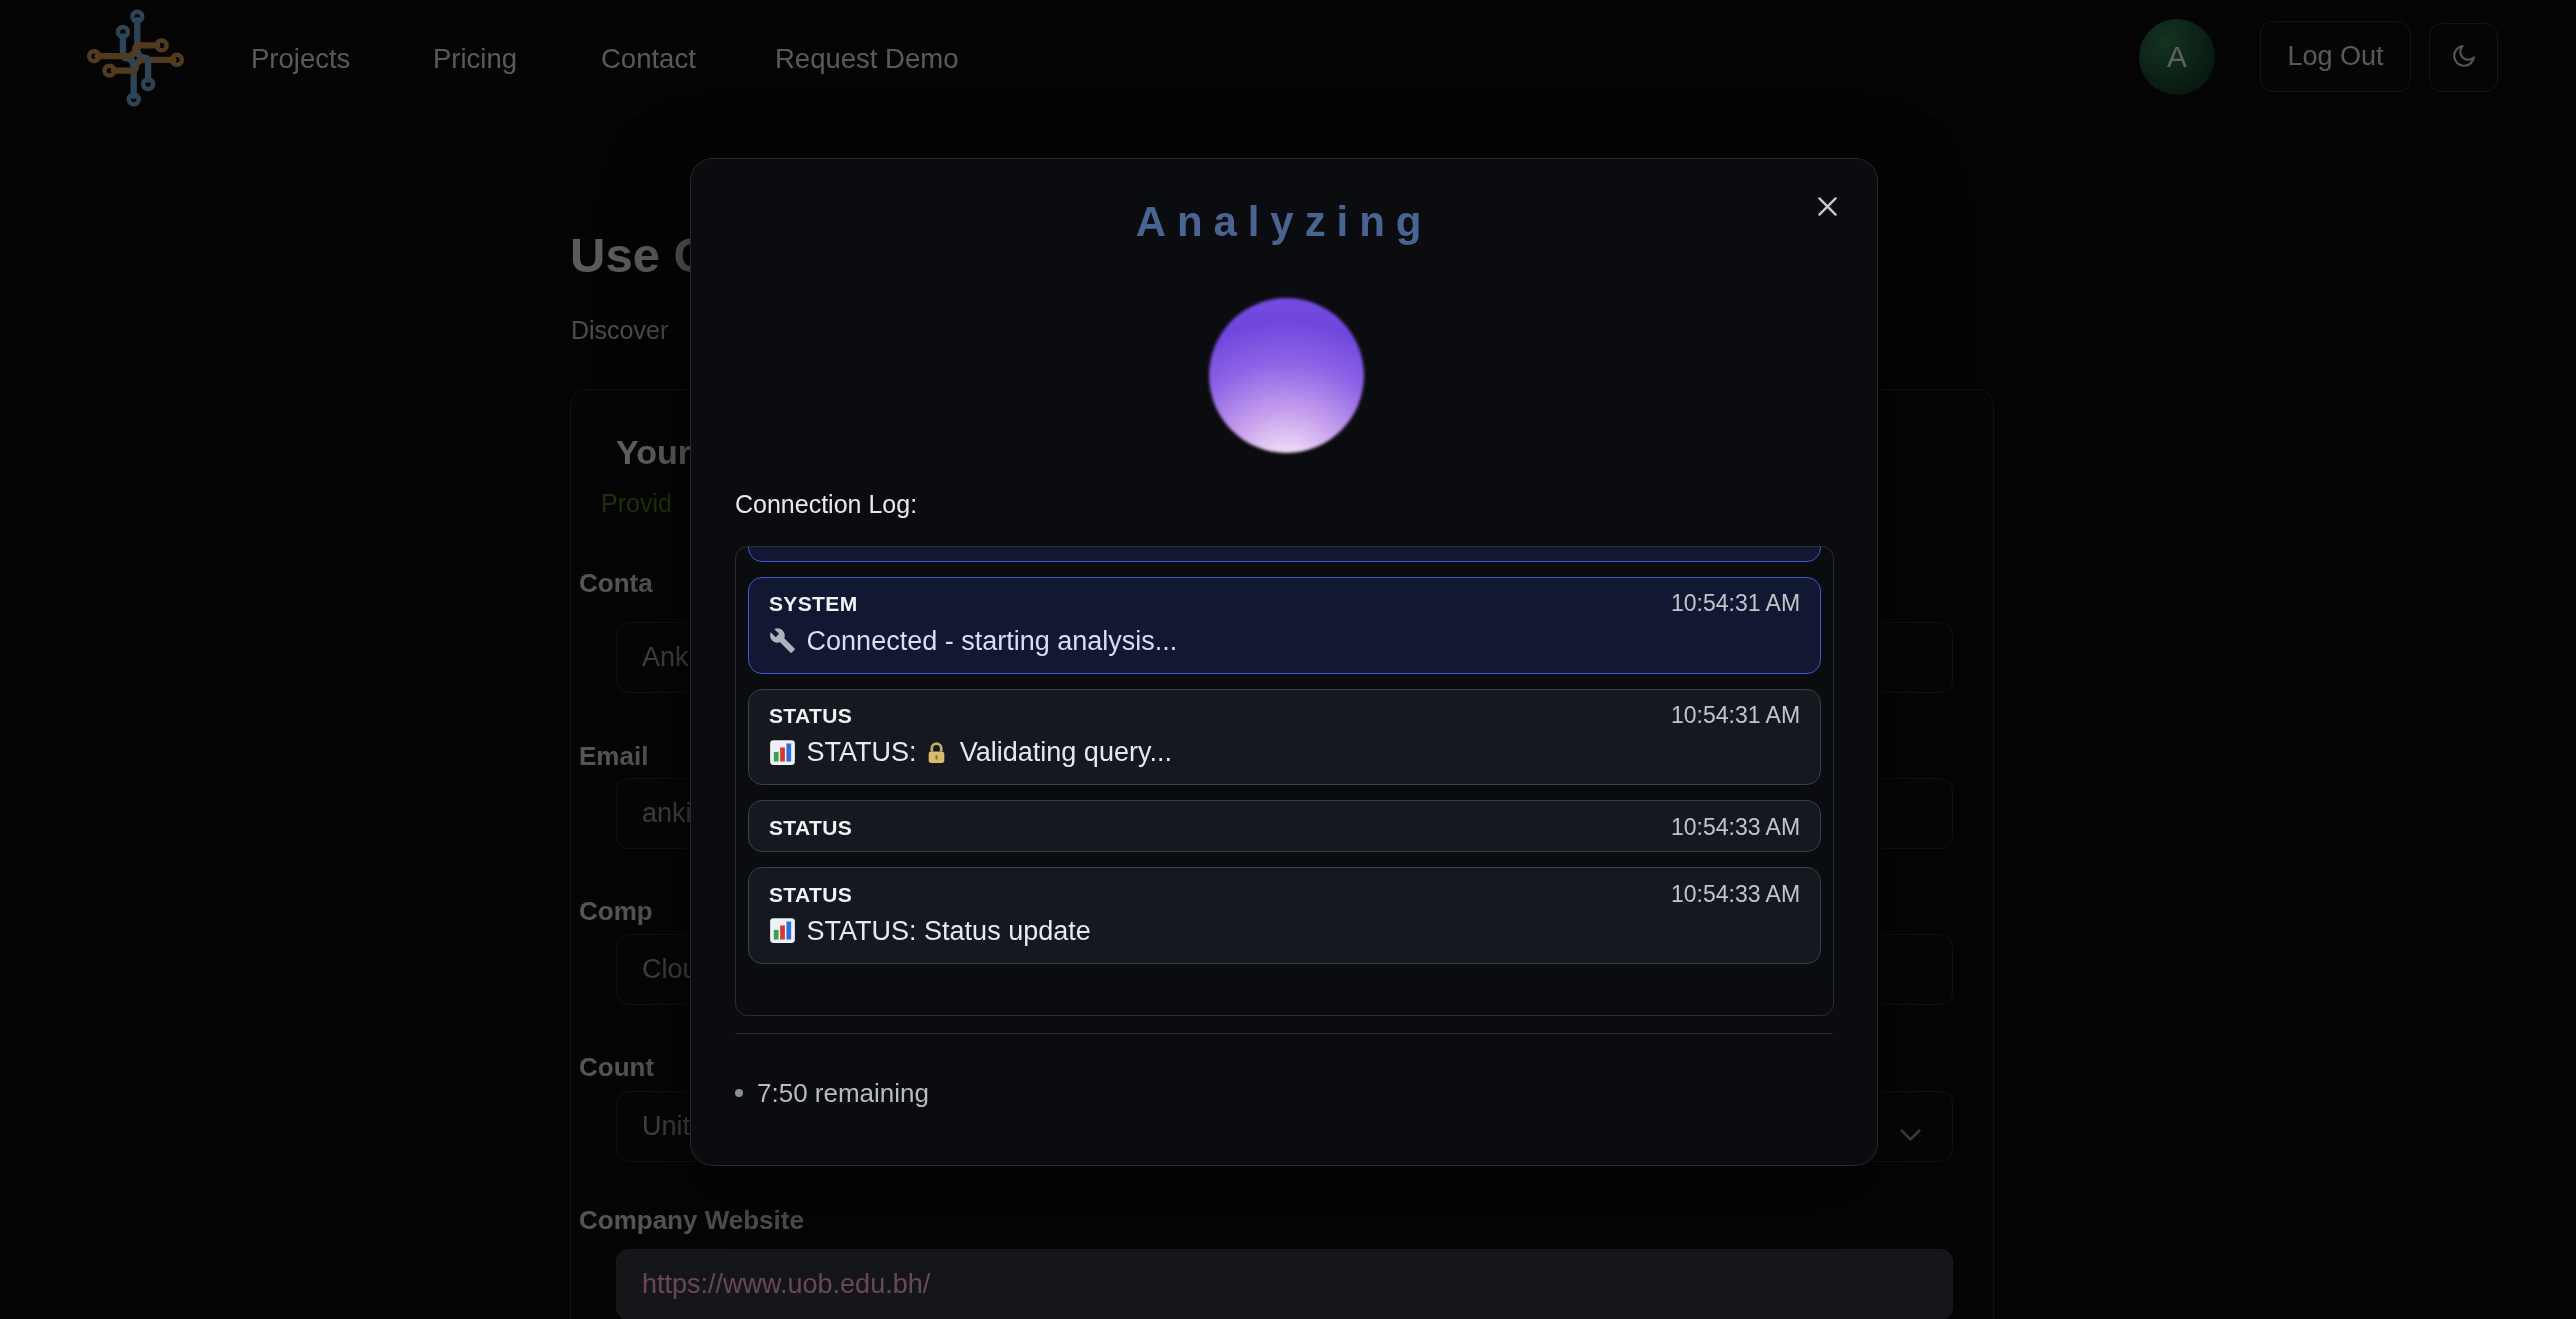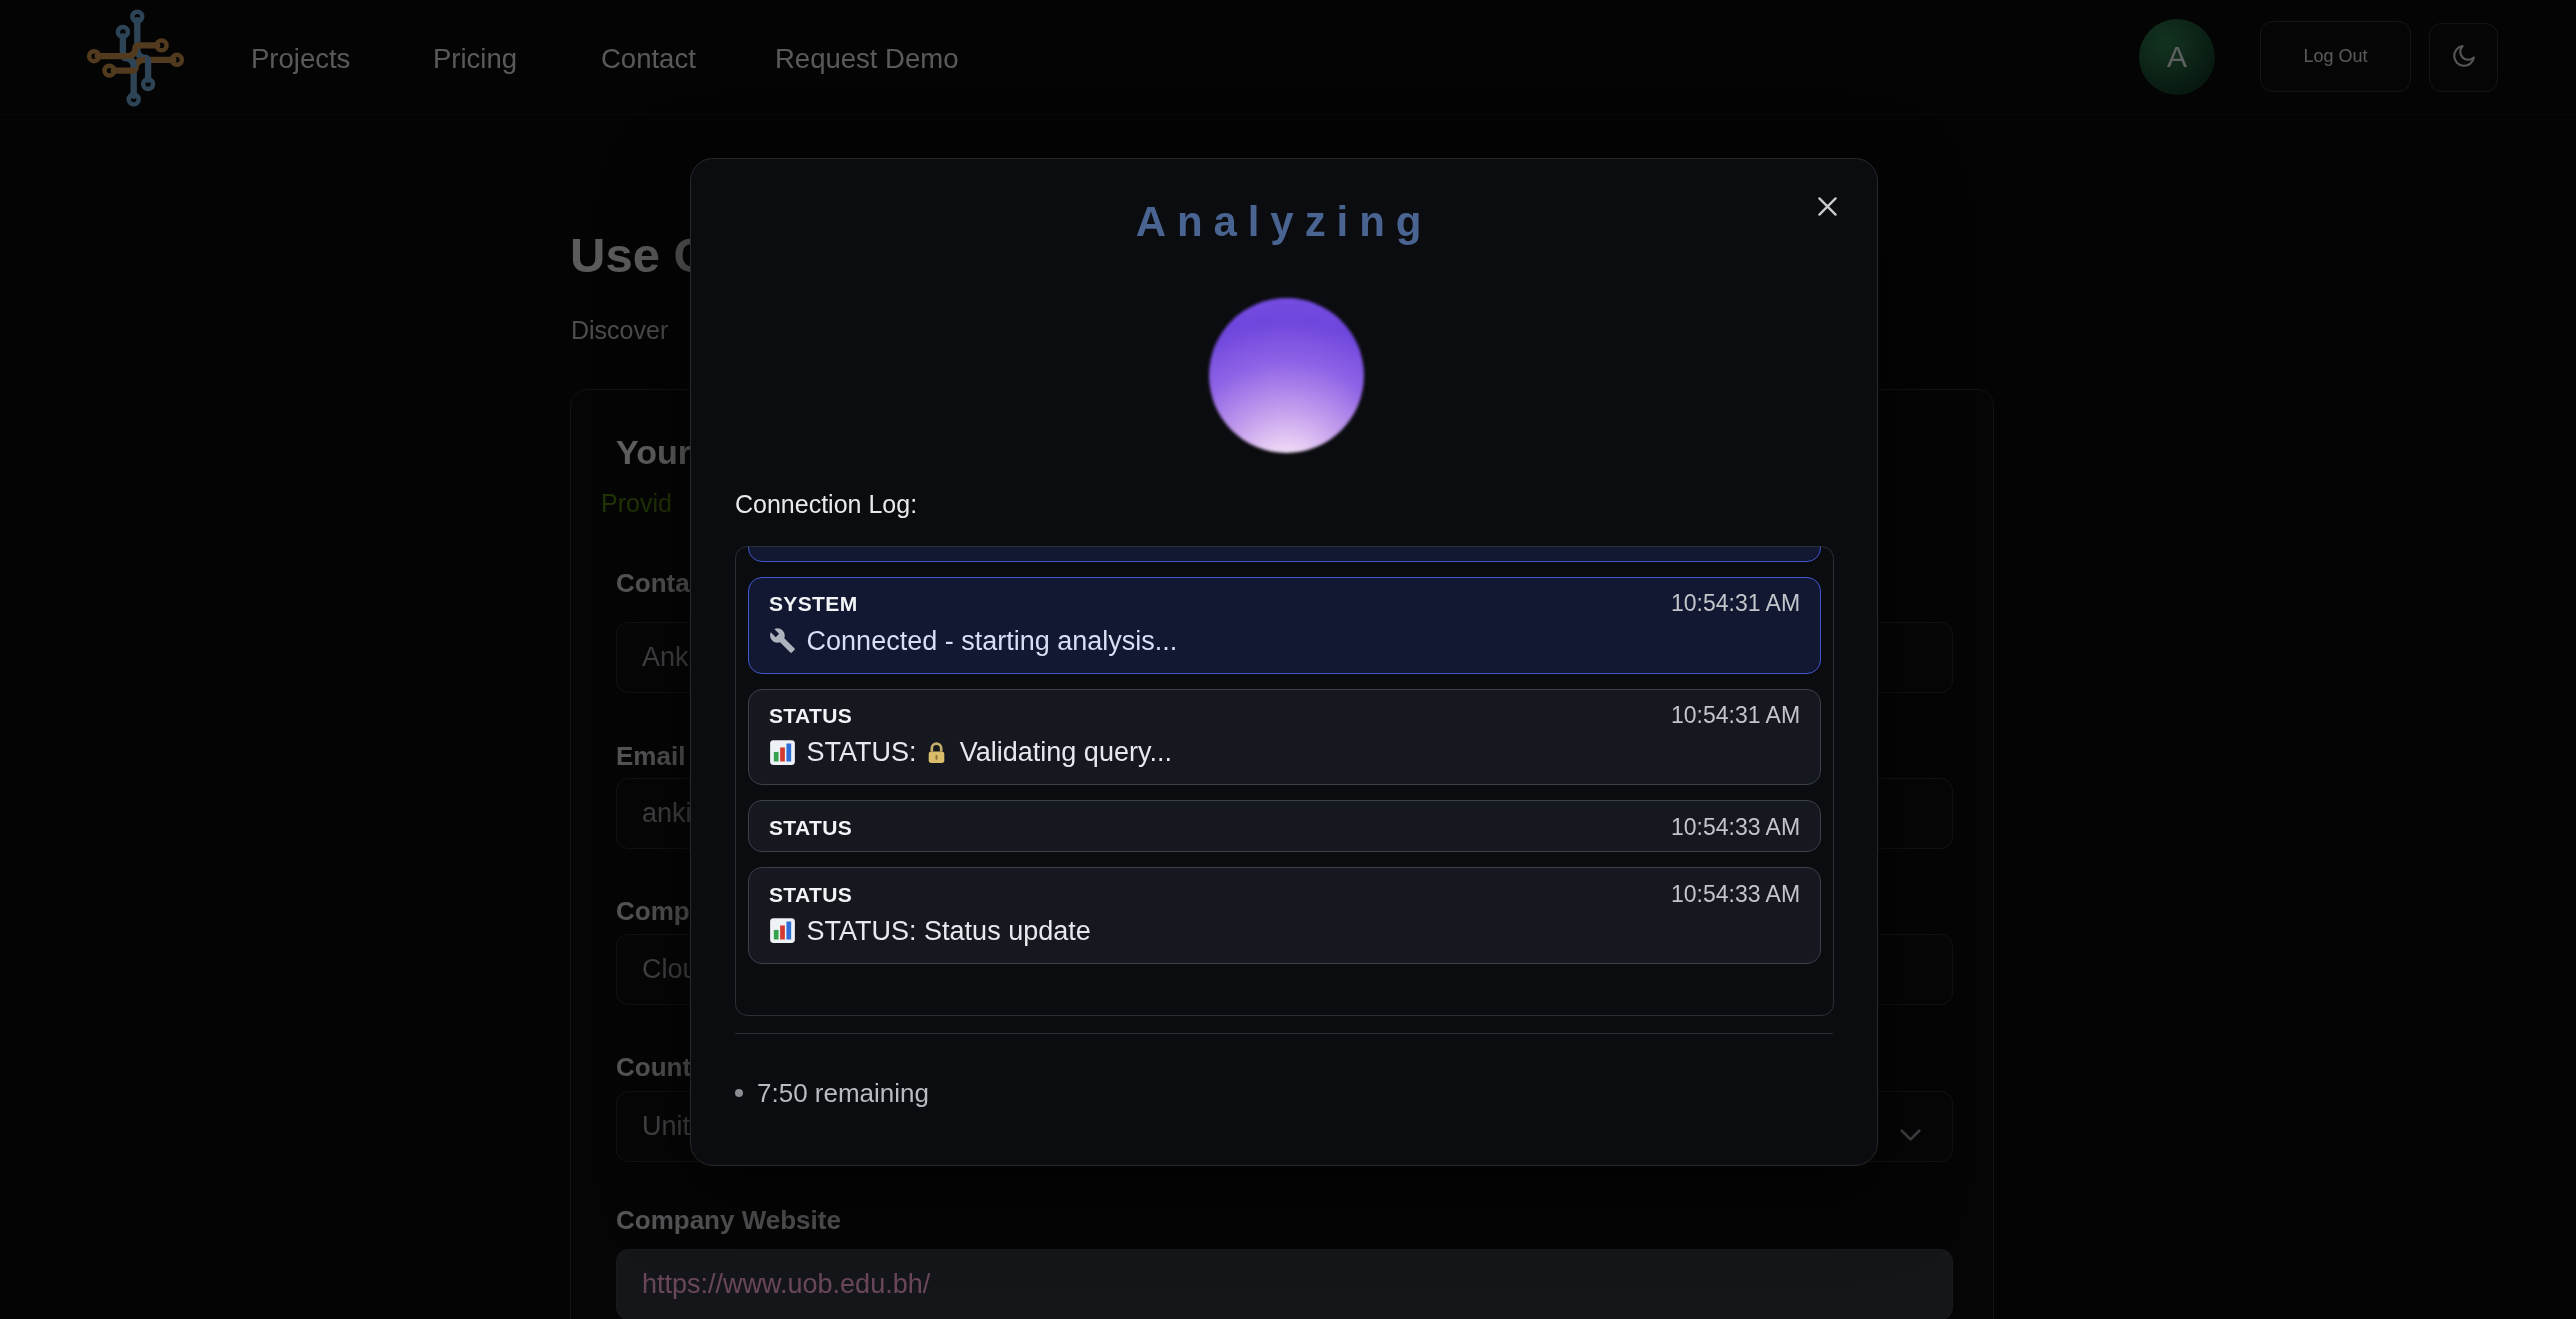--- a/index.html
+++ b/index.html
@@ -9,34 +9,34 @@
 
   
   #nav { position:absolute; left:0; top:0; width:2576px; height:115px; background:#0a0a0b;
          border-bottom:0.9px solid #161618; z-index:1; }
   .nav-link { position:absolute; top:43px; font-size:27.5px; font-weight:500; color:#d2d4d8; cursor:pointer; }
   #avatar { position:absolute; left:2139px; top:18.7px; width:76px; height:76px; border-radius:50%;
             background:radial-gradient(circle at 35% 30%, #2e7a4e, #143c26 75%);
             display:flex; align-items:center; justify-content:center;
             color:#dfe3e8; font-size:30px; font-weight:500; }
   #logout-btn { position:absolute; left:2260px; top:21px; width:151px; height:71px; border-radius:12.4px;
-            border:0.9px solid #333338; background:#0e0e10; color:#d3d5d9; font-size:18px;
+            border:0.9px solid #333338; background:#0e0e10; color:#d3d5d9; font-size:27px;
             display:flex; align-items:center; justify-content:center; }
   #theme-btn { position:absolute; left:2429px; top:23px; width:69px; height:69px; border-radius:12.4px;
             border:0.9px solid #333338; background:#0e0e10; display:flex; align-items:center; justify-content:center; }
 
   
   #page { position:absolute; inset:0; z-index:0; }
   #page-heading { left:570px; top:227px; font-size:49px; font-weight:700; color:#d8d9db; white-space:nowrap; }
   #page-subheading { left:571px; top:316px; font-size:25px; color:#b4b7bc; white-space:nowrap; }
   #form-card { left:570px; top:389px; width:1424px; height:986px; border-radius:16px;
                border:0.9px solid #2b2b2f; background:#0c0c0e; }
   #form-title { left:616px; top:433px; font-size:34px; font-weight:700; color:#e6e7e9; }
   #form-subtitle { left:601px; top:489px; font-size:25px; color:#4d7c0f; }
-  .f-label { left:616px; font-size:26px; font-weight:600; color:#c7cad0; white-space:nowrap; }
+  .f-label { left:579px; font-size:26px; font-weight:600; color:#c7cad0; white-space:nowrap; }
   .f-input { left:616px; width:1337px; height:71px; border-radius:12.4px; background:#0f0f12;
              border:0.9px solid #2d2d32; display:flex; align-items:center; padding-left:25px;
              font-size:27px; color:#9da0a7; white-space:nowrap; }
   .f-input.url { background:#31353e; border-color:#3a3e47; color:#f9a8d4; }
   .chevron { position:absolute; right:30px; top:27px; }
 
   
   #overlay { position:absolute; inset:0; background:rgba(0,0,0,0.58); z-index:2; }
 
   

